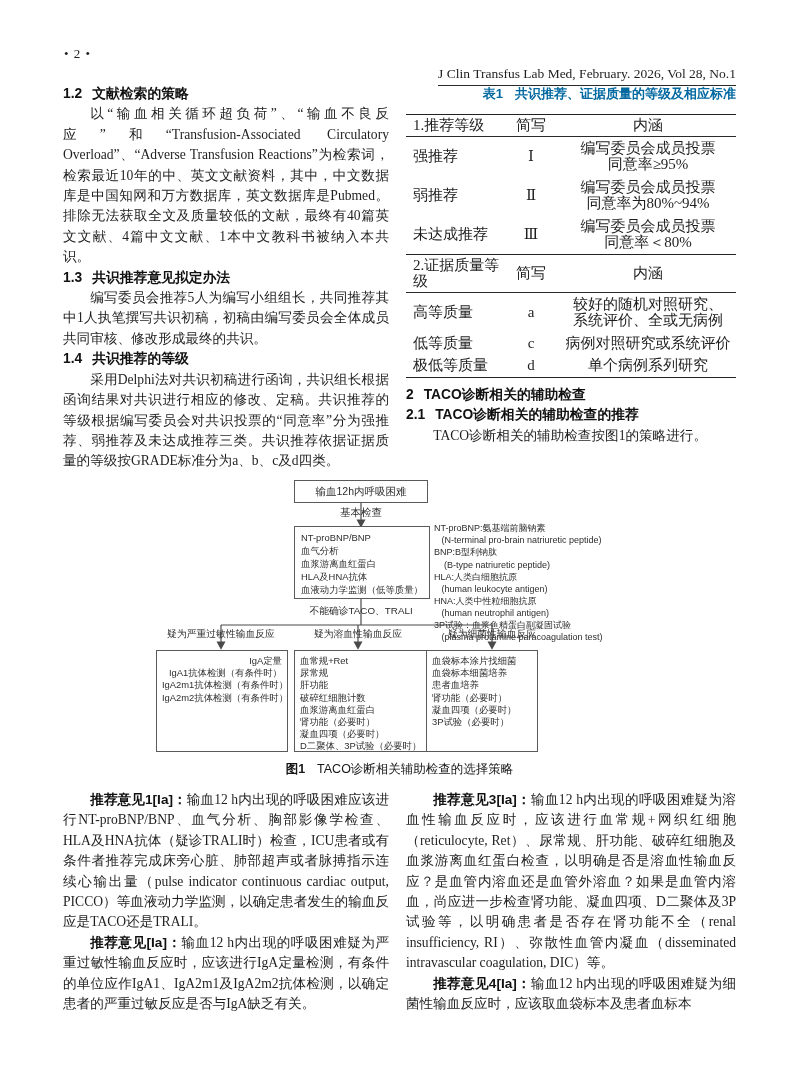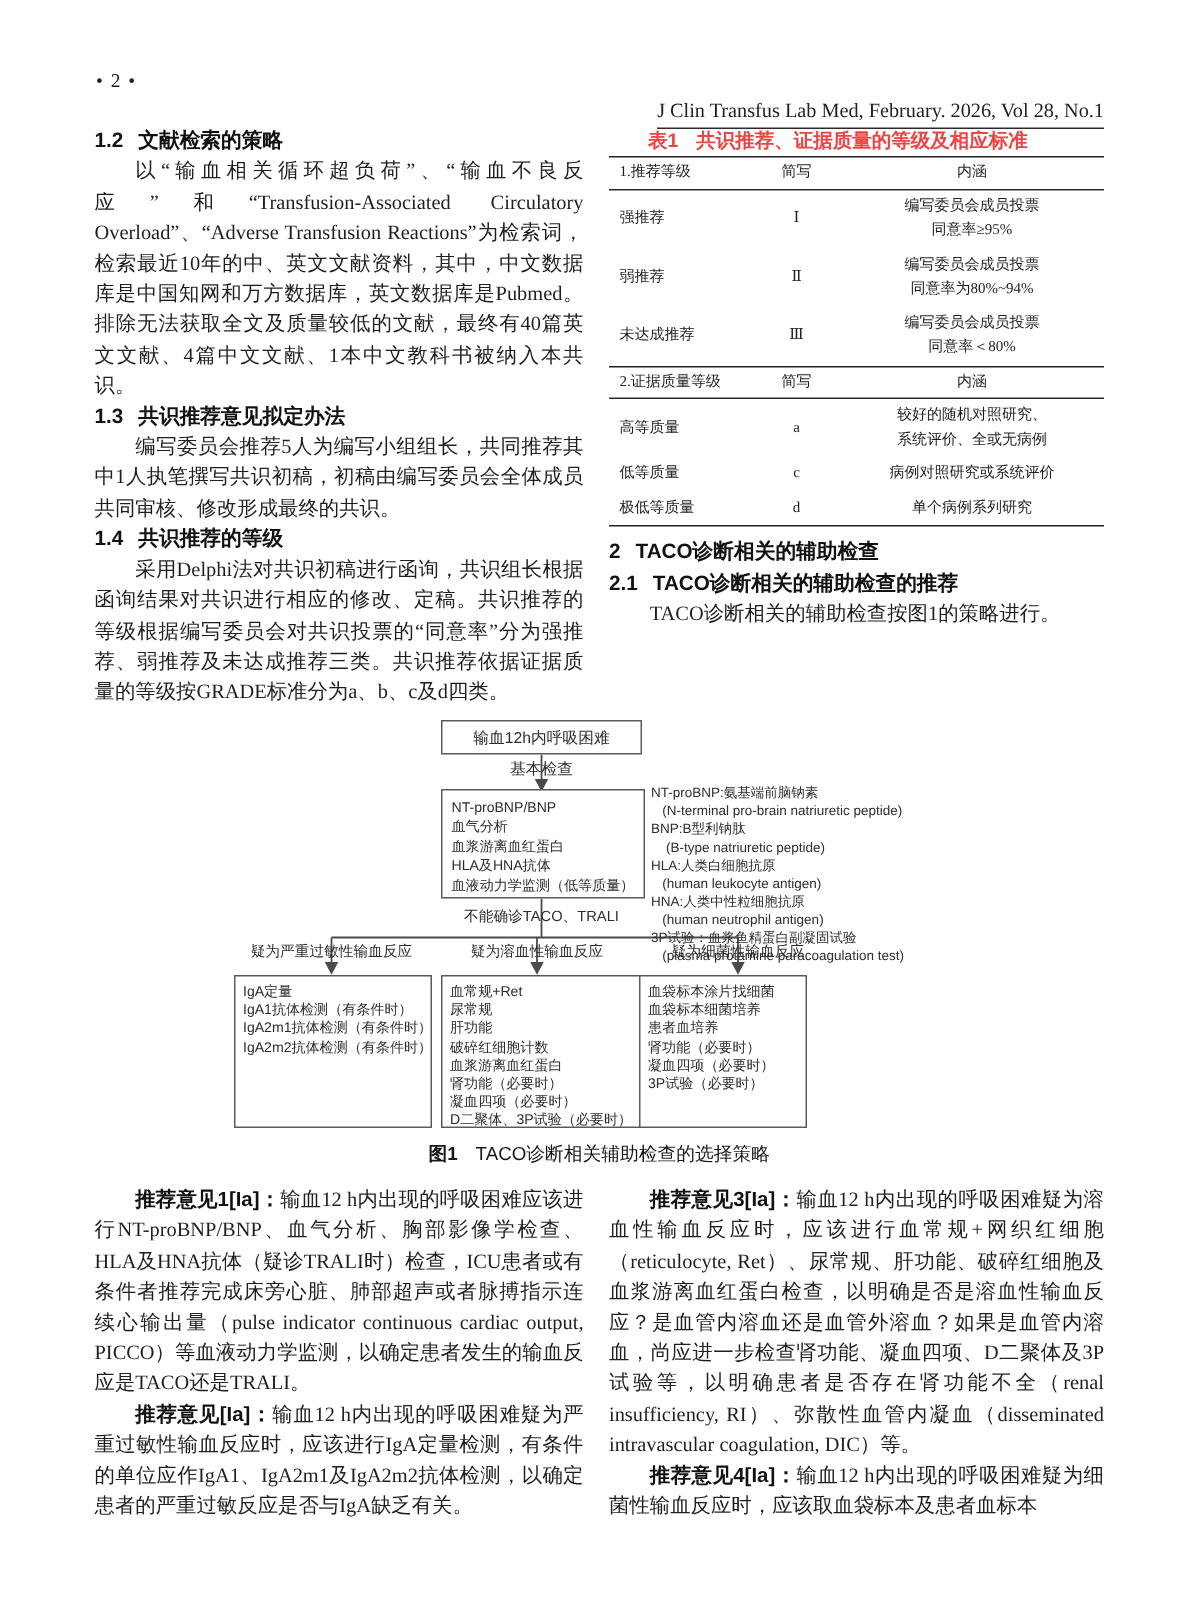--- a/index.html
+++ b/index.html
@@ -24,47 +24,47 @@
   .col p{margin:0;text-indent:2em;}
   .col p.no-indent{text-indent:0;}
   h3.sec{
     margin:0;font-size:13.8px;line-height:20.4px;font-weight:700;
     font-family:"Liberation Sans","DejaVu Sans",sans-serif;color:#111;
   }
   h3.sec .num{margin-right:10px;}
   .lead{font-weight:700;font-family:"Liberation Sans","DejaVu Sans",sans-serif;color:#111;}
   
   .tbl-title{
-    margin:13px 0 5px 0;text-align:left;font-size:13px;font-weight:700;
-    font-family:"Liberation Sans","DejaVu Sans",sans-serif;color:#ef4444;text-indent:0;
+    margin:13px 0 5px 0;text-align:right;font-size:13px;font-weight:700;
+    font-family:"Liberation Sans","DejaVu Sans",sans-serif;color:#0369a1;text-indent:0;
   }
   .tbl-title .tlabel{margin-right:12px;}
   .tbl{width:100%;border-top:1.7px solid #222;border-bottom:1.7px solid #222;
-       font-size:10px;line-height:16.5px;text-align:center;}
+       font-size:15px;line-height:16.5px;text-align:center;margin-top:10px;}
   .trow{display:grid;grid-template-columns:96px 58px 1fr;align-items:center;padding:3px 0;}
   .trow.thead{border-bottom:1px solid #2a2a2a;padding:2px 0;}
   .trow.thead2{border-top:1.7px solid #222;border-bottom:1px solid #2a2a2a;padding:2px 0;}
   .trow .c1{text-align:left;padding-left:7px;}
   .trow .c3{white-space:pre-line;}
   
   .figure{
     position:absolute;left:152px;top:478px;width:495px;height:300px;
     font-family:"Liberation Sans","DejaVu Sans",sans-serif;color:#2d2d2d;
   }
   .flines{position:absolute;left:0;top:0;z-index:0;}
   .fbox{position:absolute;border:1.2px solid #5a5a5a;background:#fff;z-index:1;box-sizing:border-box;}
   .fbox-start{left:142px;top:2px;width:134px;height:23px;display:flex;align-items:center;justify-content:center;font-size:10.5px;}
   .fbox-basic{left:142px;top:48px;width:136px;height:73px;padding:4px 6px;font-size:9.4px;line-height:13px;}
   .fedge-basic{position:absolute;left:142px;top:28px;width:134px;text-align:center;font-size:10.5px;z-index:1;}
   .fnotes{position:absolute;left:282px;top:8px;width:212px;font-size:9px;line-height:12.1px;white-space:pre-wrap;z-index:1;}
   .fedge-undiag{position:absolute;left:125px;top:127px;width:168px;text-align:center;font-size:9.8px;z-index:1;}
   .fbranch-label{position:absolute;top:150px;width:140px;text-align:center;font-size:9.8px;z-index:1;}
   .fbl-1{left:-1px;}.fbl-2{left:136px;}.fbl-3{left:270px;}
   .fbox-branch{top:172px;height:102px;padding:4px 5px;font-size:9.4px;line-height:12.2px;}
-  .fbb-1{left:4px;width:132px;}.fbb-2{left:142px;width:144px;}.fbb-3{left:274px;width:112px;}
+  .fbb-1{left:4px;width:132px;text-align:right;}.fbb-2{left:142px;width:144px;}.fbb-3{left:274px;width:112px;}
   .fcaption{
     position:absolute;left:0;top:283px;width:100%;text-align:center;font-size:12.5px;color:#161616;
     font-family:"Liberation Sans","DejaVu Sans",sans-serif;
   }
   .fcaption .tlabel{font-weight:700;margin-right:12px;}
   .fline{white-space:nowrap;}
 </style>
 </head>
 <body>
 

